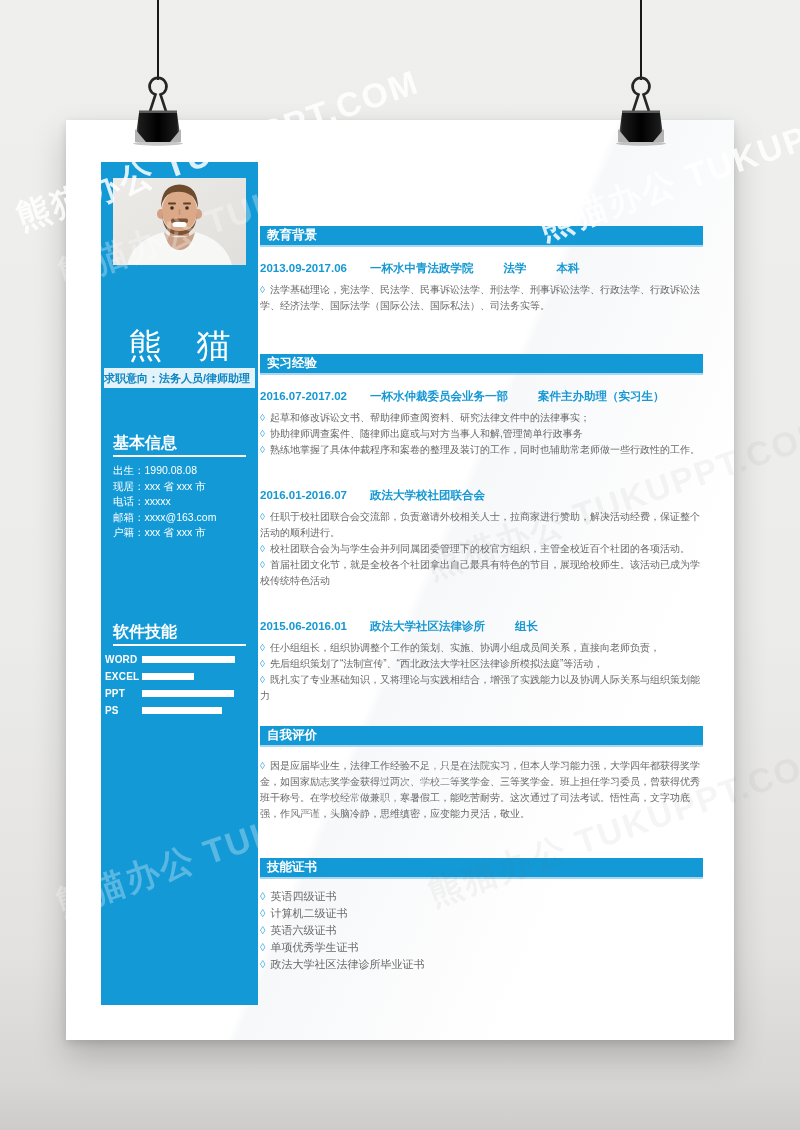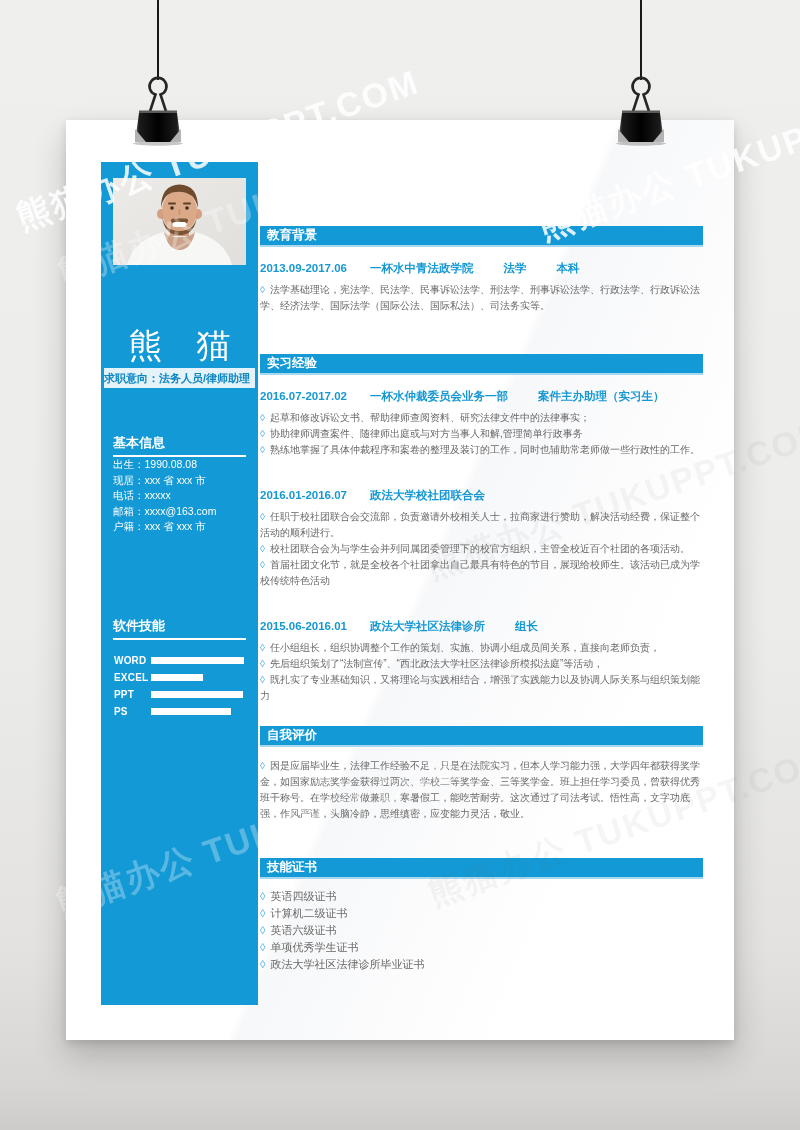--- a/index.html
+++ b/index.html
@@ -14,26 +14,26 @@
   }
   .sheen{
     position:absolute;inset:0;z-index:0;pointer-events:none;
     background:linear-gradient(113deg,rgba(255,255,255,0) 52%,rgba(246,247,249,.9) 53%,rgba(255,255,255,0) 78%);
   }
   
   .sidebar{position:absolute;left:35px;top:42px;width:157px;height:843px;background:#1299d6;z-index:2;}
   .photo{width:133px;height:87px;margin:16px auto 0;display:block;}
   .name-row{margin-top:60px;display:flex;justify-content:center;gap:34px;color:#fff;font-size:34px;line-height:40px;}
   .objective{margin:3px 3px 0;background:#e4f2fa;color:#0d86c4;font-size:11px;font-weight:bold;text-align:left;line-height:20px;height:20px;overflow:hidden;white-space:nowrap;}
-  .side-sec-title{margin:46px 0 0;padding:0 12px;color:#fff;font-size:13px;font-weight:bold;line-height:18px;}
+  .side-sec-title{margin:46px 0 0;padding:0 12px;color:#fff;font-size:16px;font-weight:bold;line-height:18px;}
   .side-sec-title.skills{margin-top:82px;}
   .side-rule{height:2px;background:#fff;margin:3px 12px 0;}
-  .info-list{padding:0 10px 0 12px;color:#fff;font-size:10.5px;}
+  .info-list{margin-top:6px;padding:0 10px 0 12px;color:#fff;font-size:10.5px;}
   .info-line{line-height:15.5px;white-space:nowrap;}
-  .skill-list{margin-top:12px;padding-left:13px;}
+  .skill-list{margin-top:5px;padding-left:4px;}
   .skill-row{display:flex;align-items:center;height:17px;}
   .skill-label{width:37px;color:#fff;font-size:10px;font-weight:bold;letter-spacing:.2px;}
   .skill-bar{height:7px;background:#fff;display:inline-block;}
   
   .content{position:absolute;left:194px;top:106px;width:443px;z-index:2;}
   .sec-bar{height:19px;background:#1299d6;border-bottom:2px solid #a9d8ee;box-sizing:content-box;
     color:#fff;font-size:12.5px;font-weight:bold;line-height:19px;padding-left:7px;}
   .mt40{margin-top:40px;} .mt41{margin-top:22px;} .mt36{margin-top:36px;font-family:Liberation Serif, serif;}
   .entry{margin-top:13px;}
   .entry + .entry{margin-top:29px;}

